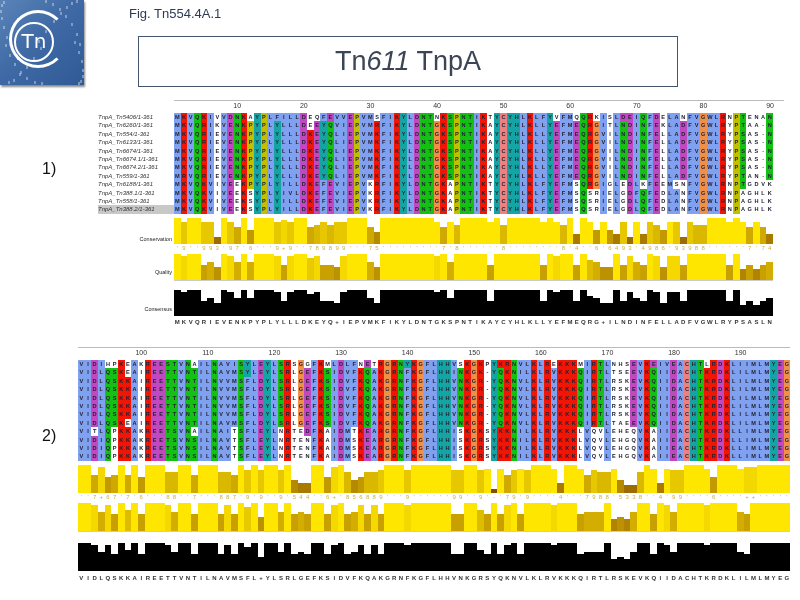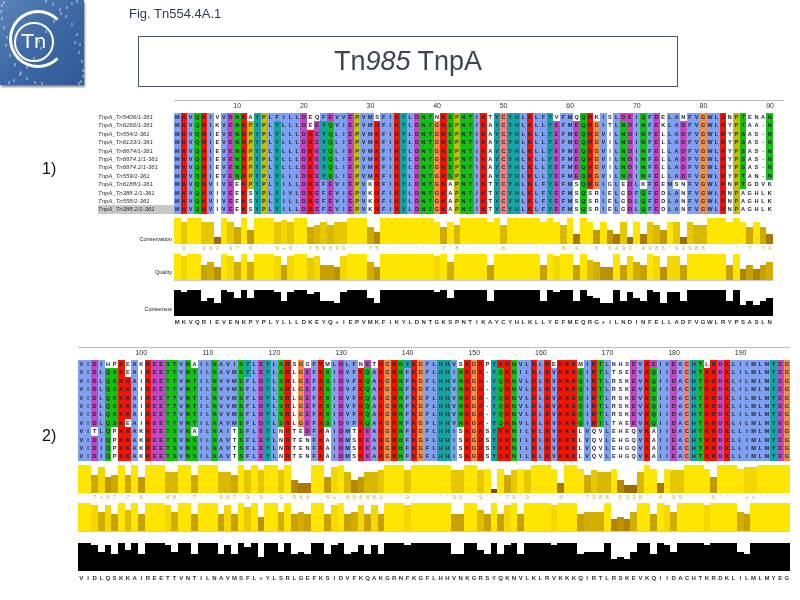--- a/index.html
+++ b/index.html
@@ -72,21 +72,21 @@
     <div class="speck" style="left: 5.82976px; top: 36.2932px;"></div>
     <div class="speck" style="left: 4.57683px; top: 44.0092px;"></div>
     <div class="speck" style="left: 37.8474px; top: 39.6936px;"></div>
     <div class="speck" style="left: 74.1062px; top: 40.6013px;"></div>
     <div class="speck" style="left: 78.9854px; top: 43.1031px;"></div>
   </div>
 
 <div class="figlabel">Fig. Tn554.4A.1</div>
 
 <div class="titlebox">
-  <span>Tn</span><i>985</i><span> TnpA</span>
+  <span>Tn</span><i>611</i><span> TnpA</span>
 </div>
 
 <div class="panel-label" style="left:42px;top:160px;">1)</div>
 <div class="panel-label" style="left:42px;top:427px;">2)</div>
 
 <div class="aln" id="aln1" style="left:98px;top:100px;">
   <div class="ruler" id="ruler1" style="margin-left:76px;width:610px;">
       <span style="left: 63.24px;">10</span>
       <span style="left: 129.84px;">20</span>
       <span style="left: 196.44px;">30</span>

